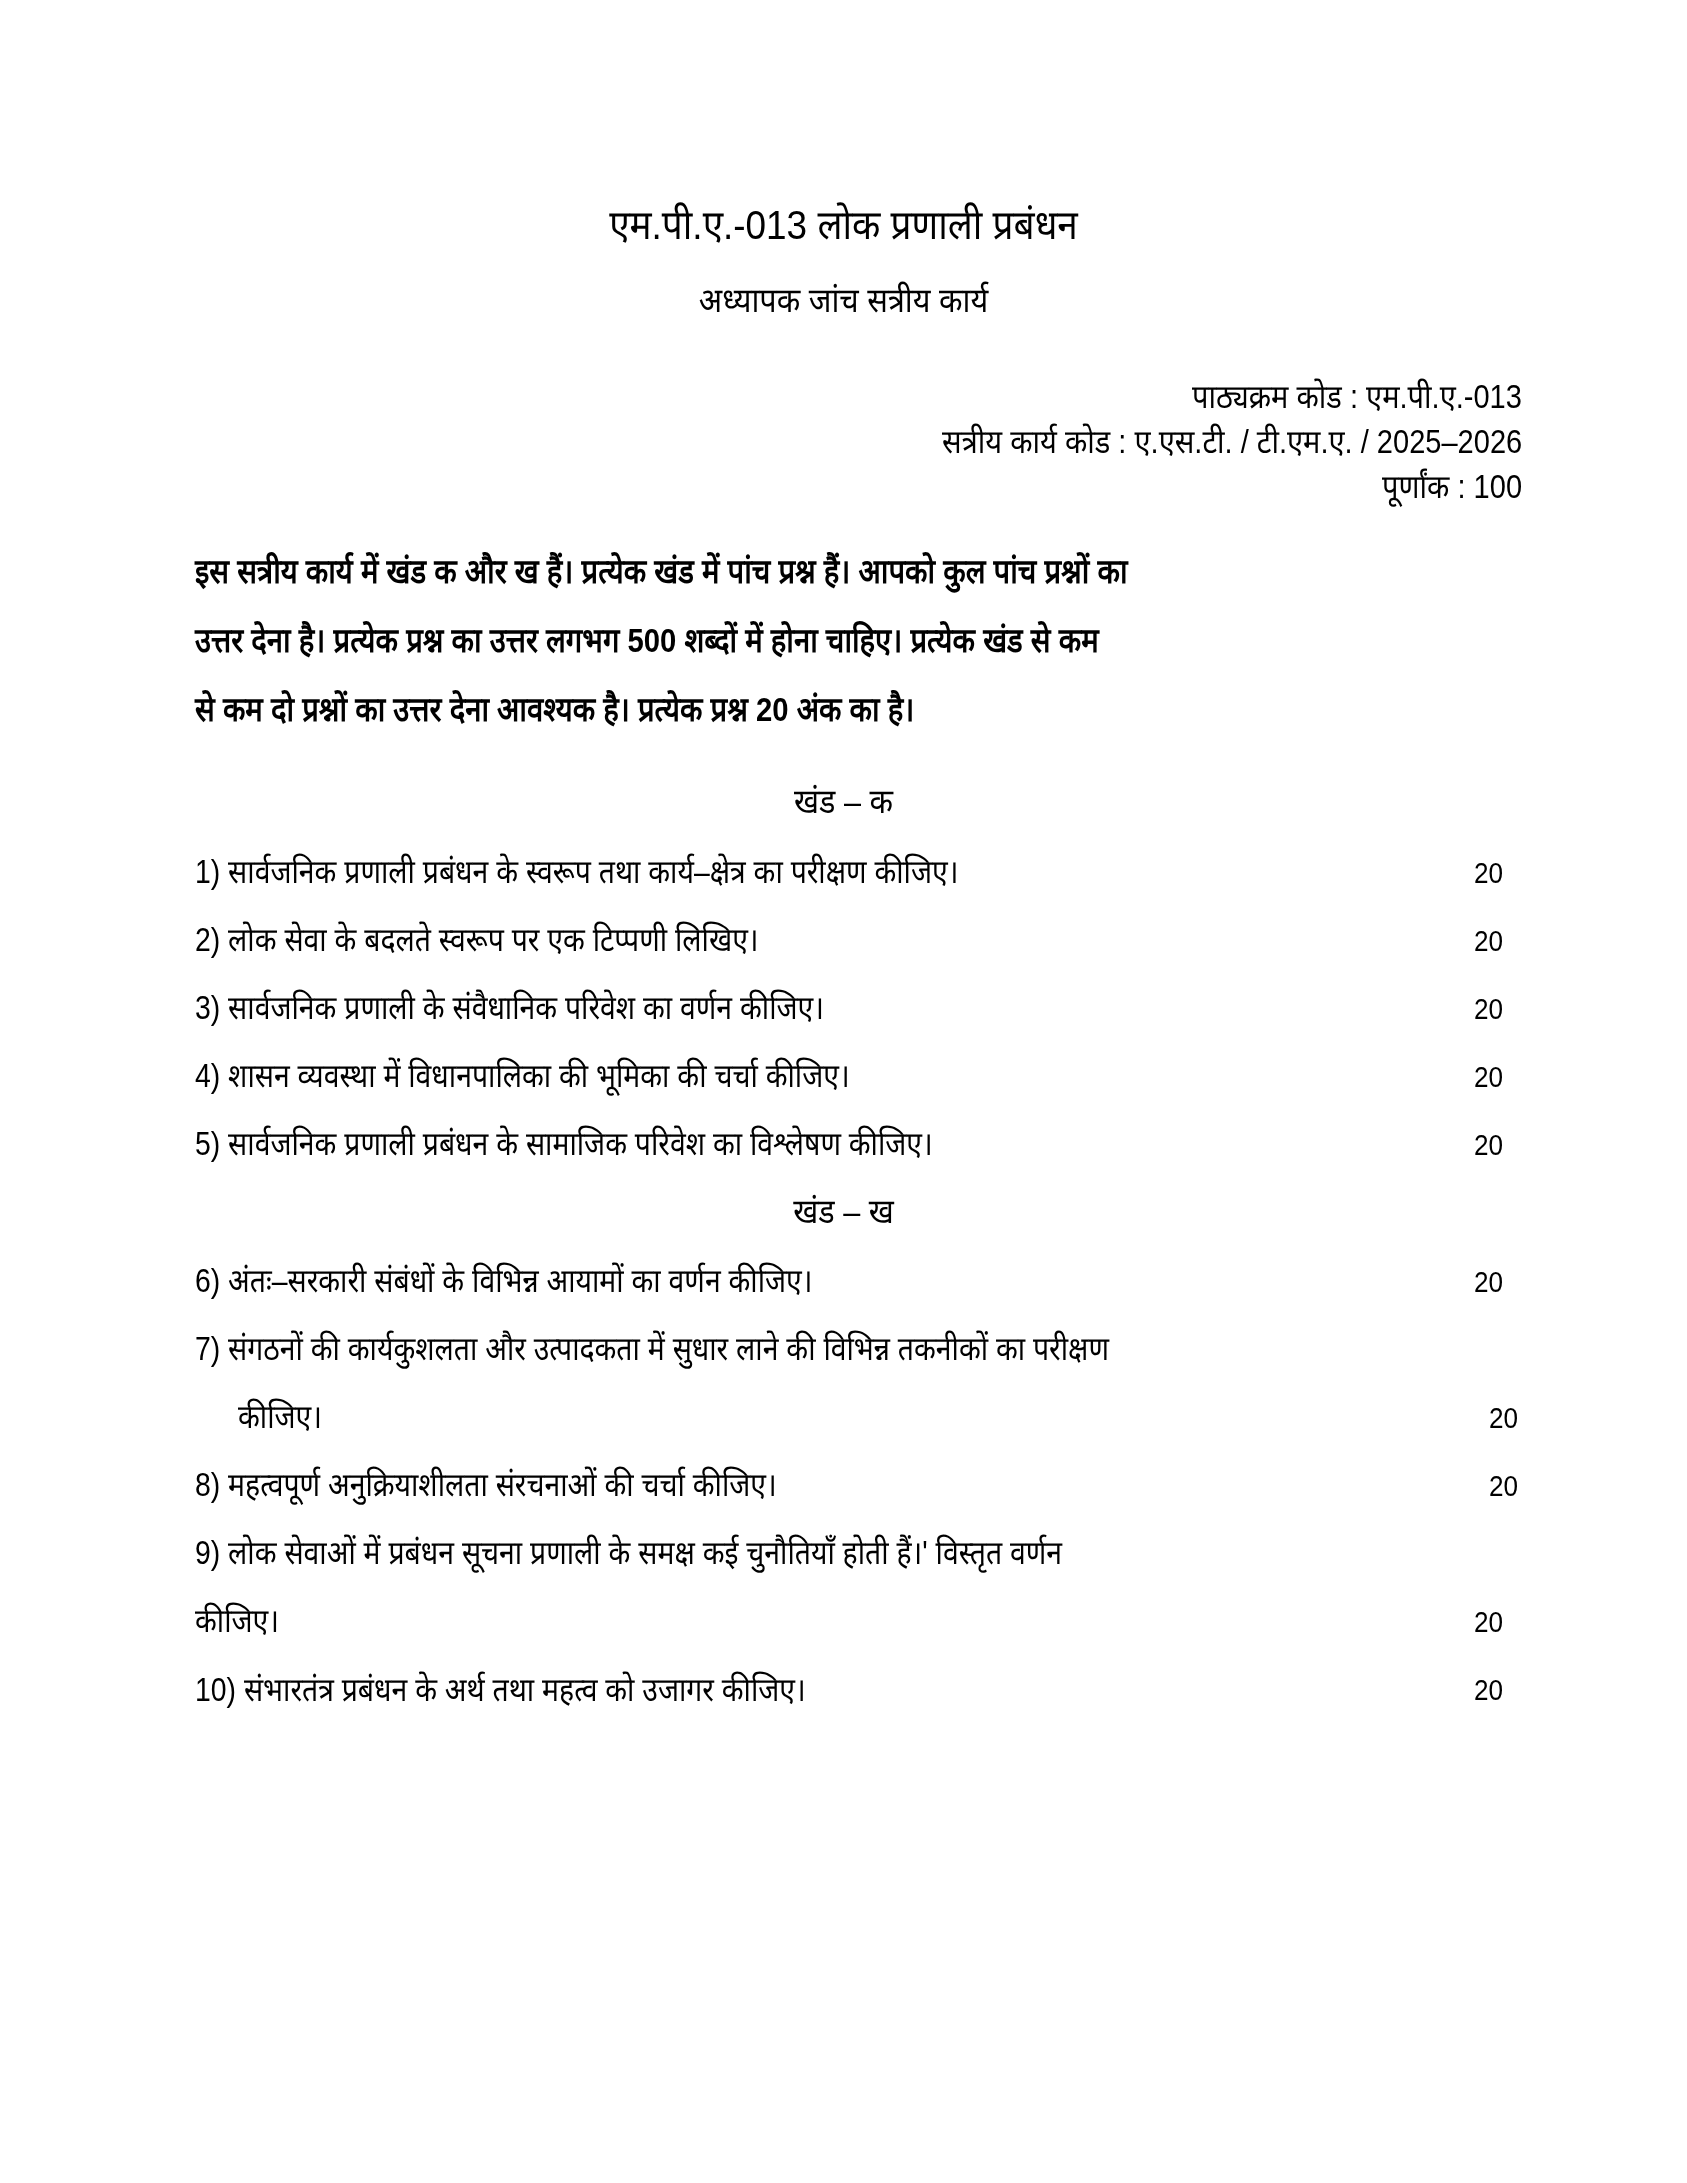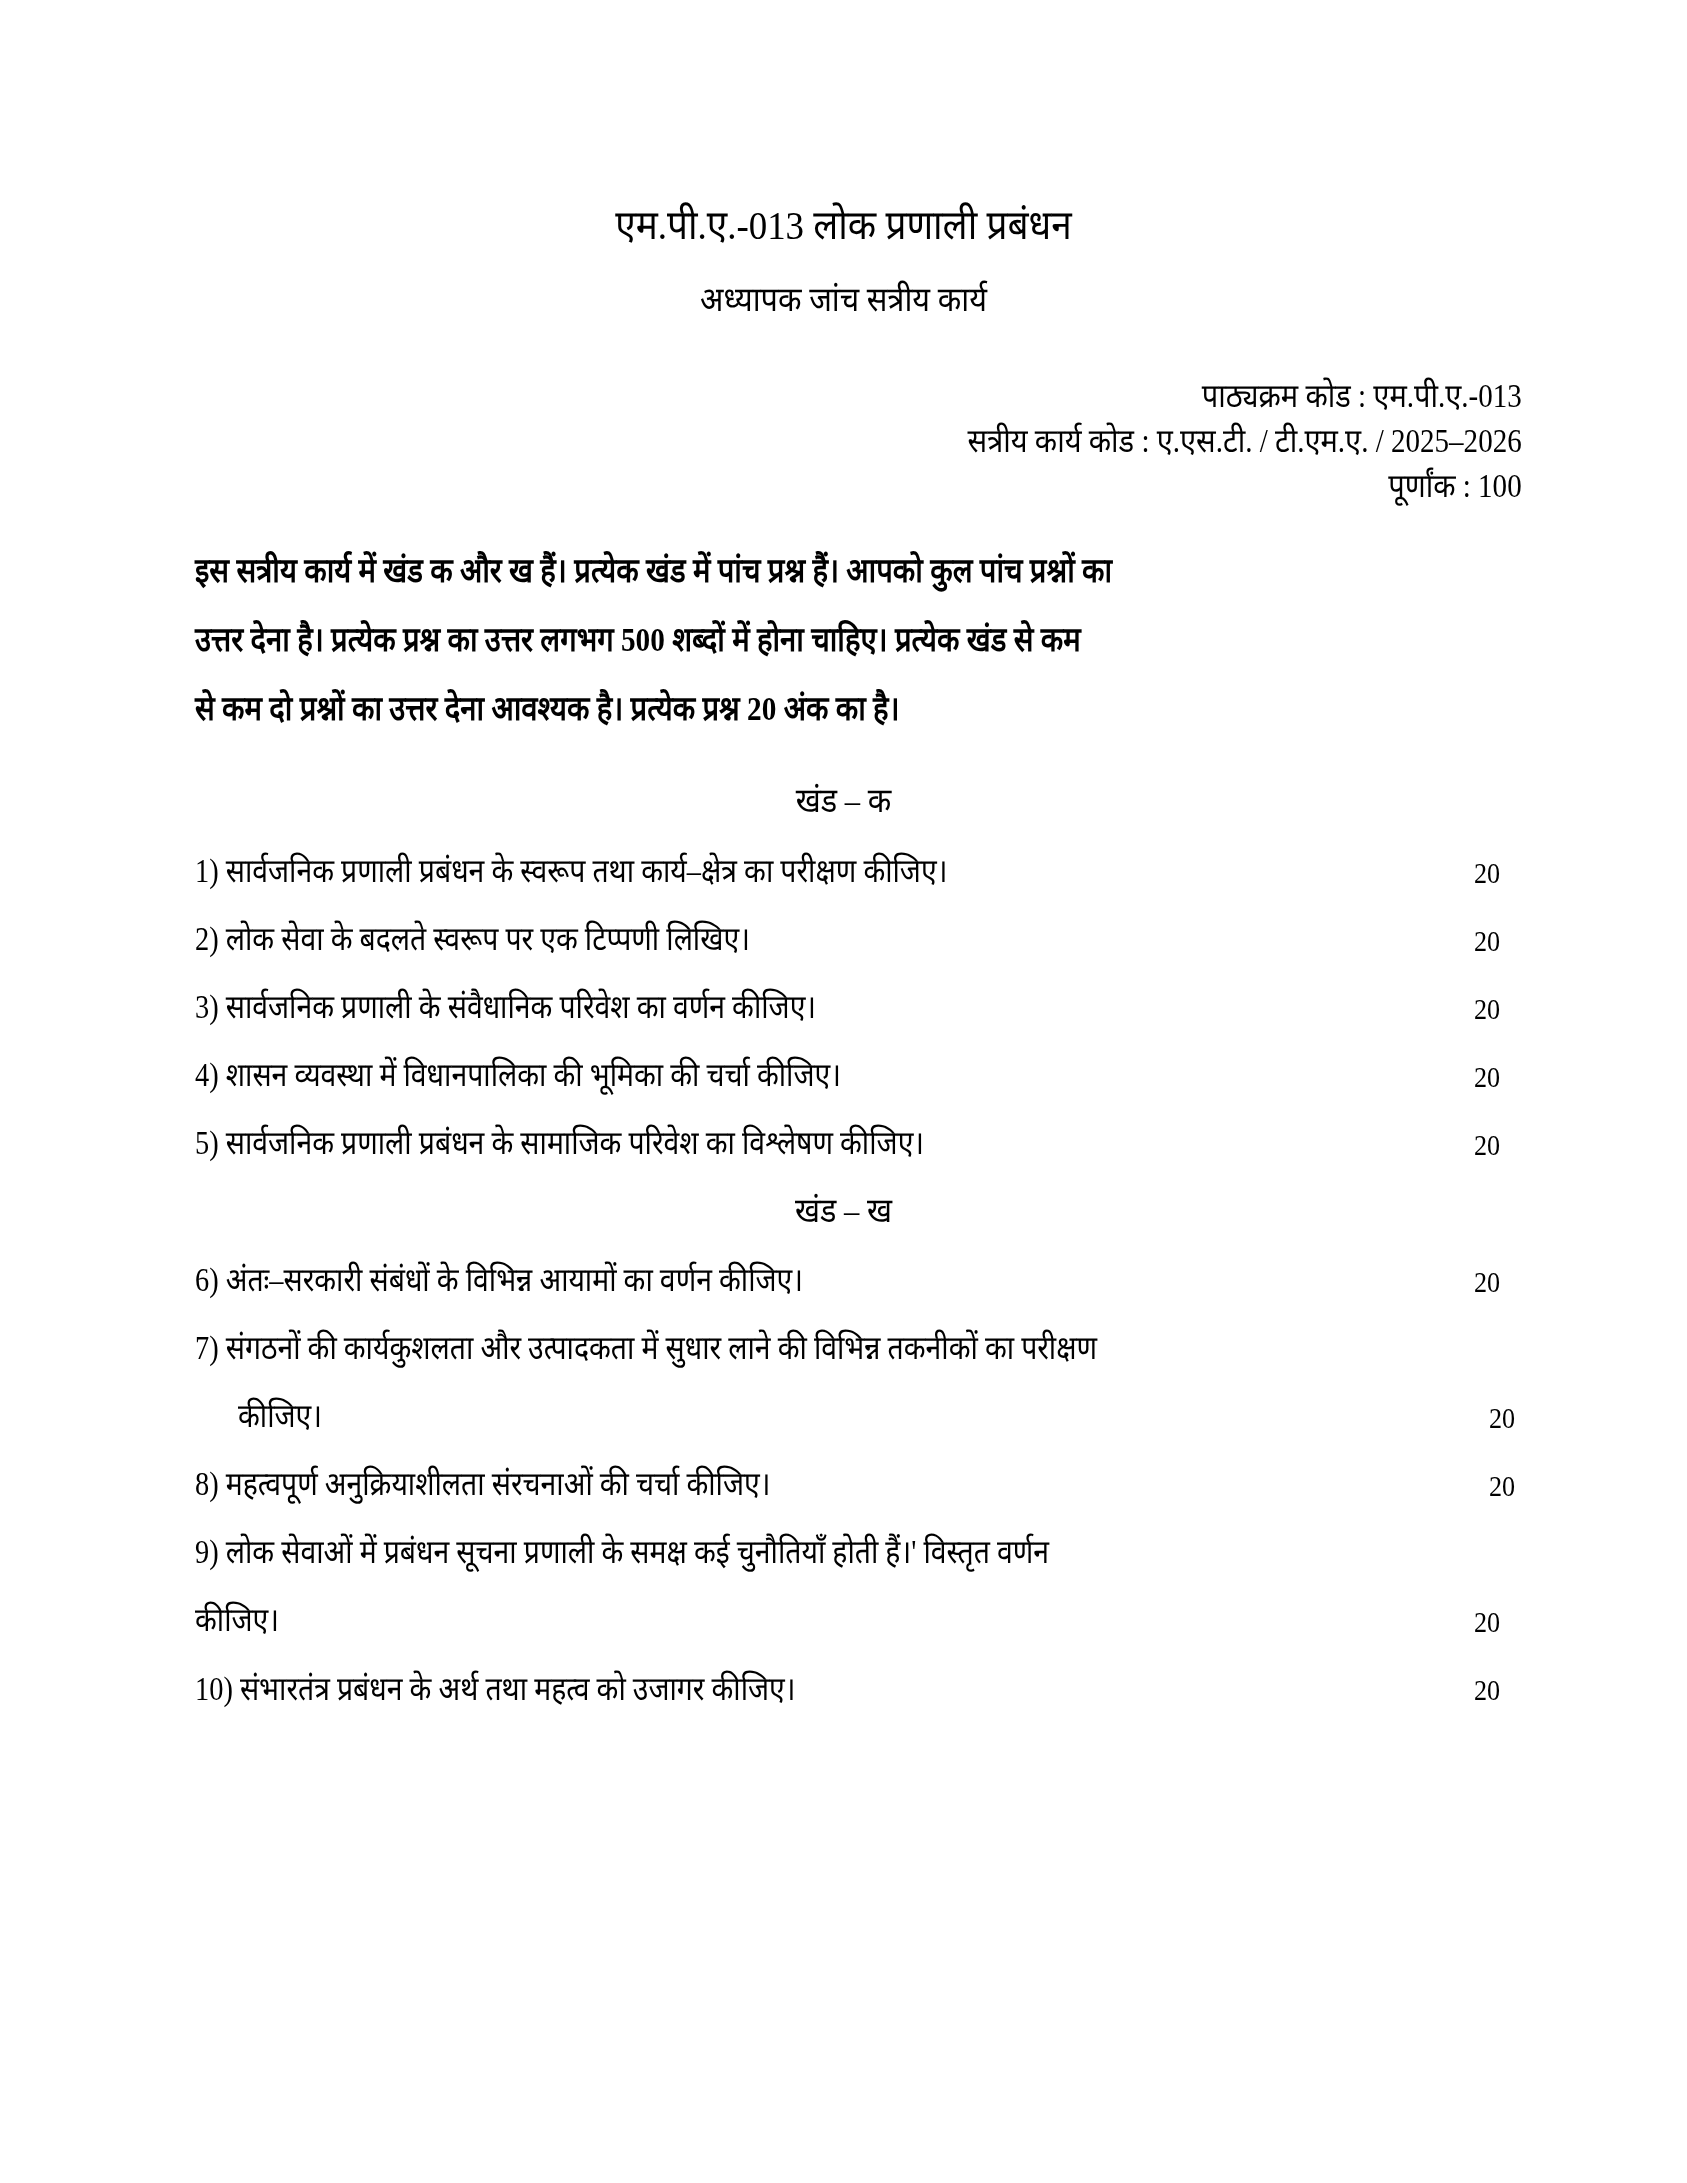--- a/index.html
+++ b/index.html
@@ -1,18 +1,18 @@
 <!DOCTYPE html>
 <html style="font-size:10.6px"><head>
 <meta charset="utf-8">
 <style>
   html, body { margin: 0; padding: 0; background: #ffffff; }
   body { width: 1687px; height: 2183px; position: relative; overflow: hidden;
          font-family: "Liberation Sans", "DejaVu Sans", sans-serif; color: #000; }
-  .page { position: absolute; left: 0; top: 0; width: 1687px; height: 2183px; background: #fff; font-family: Liberation Serif, serif; }
+  .page { position: absolute; left: 0; top: 0; width: 1687px; height: 2183px; background: #fff; }
   .abs { position: absolute; white-space: nowrap; line-height: 1; }
   .title { left: 0; width: 1687px; text-align: center; top: 205px; font-size: 41px; transform: scaleX(0.9); transform-origin: center; }
   .subtitle { left: 0; width: 1687px; text-align: center; top: 283px; font-size: 34px; transform: scaleX(0.9); transform-origin: center; }
   .meta { right: 165px; font-size: 33px; text-align: right; transform: scaleX(0.88); transform-origin: right; }
   .instr { left: 195px; font-size: 34px; font-weight: bold; transform: scaleX(0.86); transform-origin: left; }
   .section { left: 0; width: 1687px; text-align: center; font-size: 34px; transform: scaleX(0.9); transform-origin: center; }
   .q { left: 195px; font-size: 33px; transform: scaleX(0.86); transform-origin: left; }
   .q.cont { left: 238px; }
   .q.cont0 { left: 195px; }
   .marks { font-size: 29px; transform: scaleX(0.9); transform-origin: left; }

